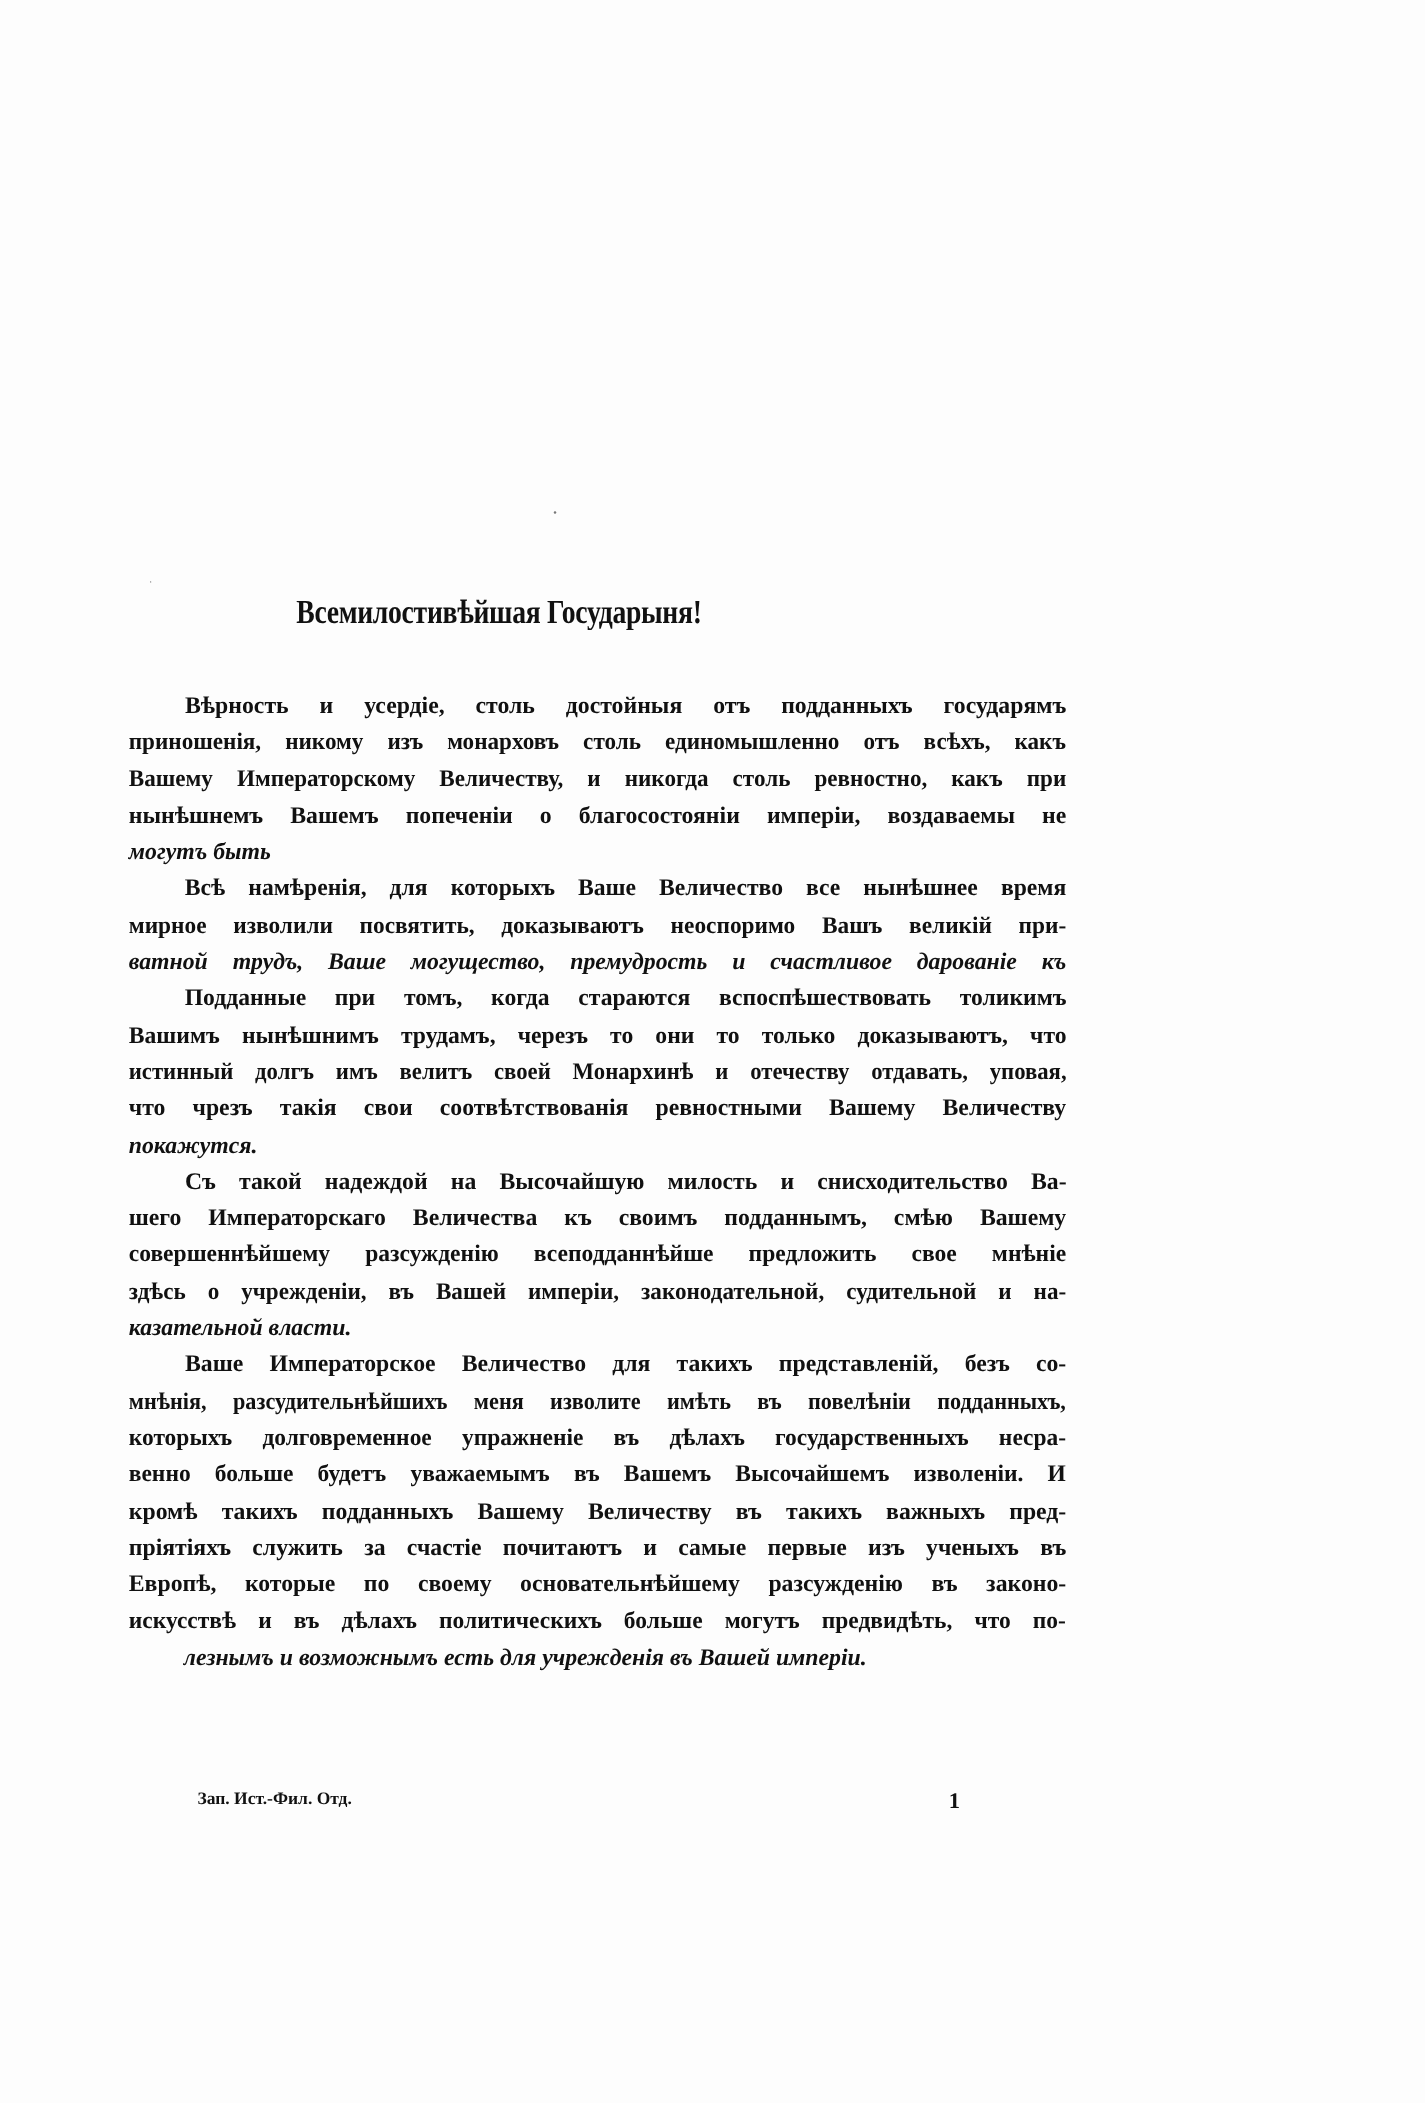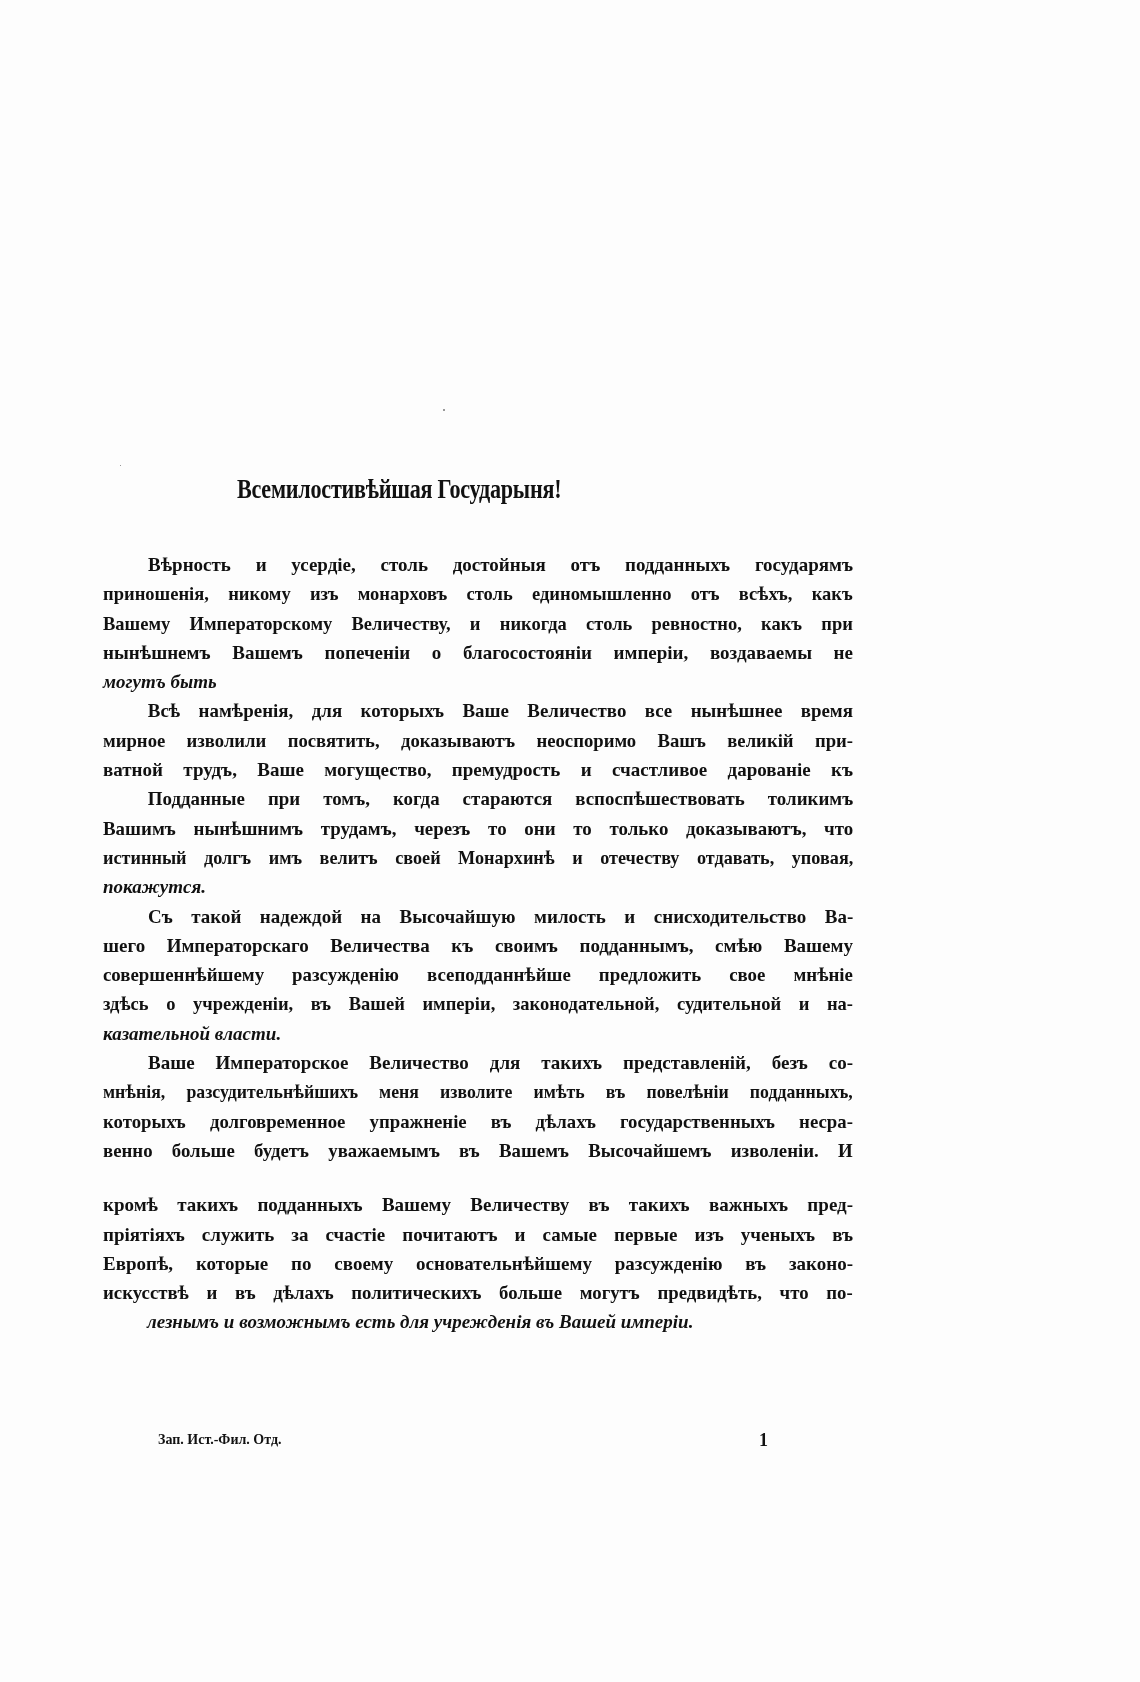--- a/index.html
+++ b/index.html
@@ -35,41 +35,42 @@
       <div class="para">
         <span class="line" style="width: auto; display: block;">Вѣрность и усердіе, столь достойныя отъ подданныхъ государямъ</span>
         <span class="line" style="width: 769px; display: block; transform: scaleX(0.975);">приношенія, никому изъ монарховъ столь единомышленно отъ всѣхъ, какъ</span>
         <span class="line" style="width: 770px; display: block; transform: scaleX(0.974);">Вашему Императорскому Величеству, и никогда столь ревностно, какъ при</span>
         <span class="line" style="width: auto; display: block;">нынѣшнемъ Вашемъ попеченіи о благосостояніи имперіи, воздаваемы не</span>
         <span class="line last" style="width: auto; display: block;">могутъ быть</span>
       </div>
       <div class="para">
         <span class="line" style="width: 708px; display: block; transform: scaleX(0.996);">Всѣ намѣренія, для которыхъ Ваше Величество все нынѣшнее время</span>
         <span class="line" style="width: 763px; display: block; transform: scaleX(0.983);">мирное изволили посвятить, доказываютъ неоспоримо Вашъ великій при-</span>
-        <span class="line" style="width: auto; display: block;">ватной трудъ, Ваше могущество, премудрость и счастливое дарованіе къ</span>
+        <span class="line" style="width: auto; display: block; font-style: italic;">ватной трудъ, Ваше могущество, премудрость и счастливое дарованіе къ</span>
       </div>
       <div class="para">
         <span class="line" style="width: 709px; display: block; transform: scaleX(0.995);">Подданные при томъ, когда стараются вспоспѣшествовать толикимъ</span>
         <span class="line" style="width: 754px; display: block; transform: scaleX(0.995);">Вашимъ нынѣшнимъ трудамъ, черезъ то они то только доказываютъ, что</span>
         <span class="line" style="width: 784px; display: block; transform: scaleX(0.957);">истинный долгъ имъ велитъ своей Монархинѣ и отечеству отдавать, уповая,</span>
+        <span class="line" style="width: auto; display: block;">что чрезъ такія свои соотвѣтствованія ревностными Вашему Величеству</span>
         <span class="line last" style="width: auto; display: block;">покажутся.</span>
       </div>
       <div class="para">
         <span class="line" style="width: 706px; display: block; transform: scaleX(0.999);">Съ такой надеждой на Высочайшую милость и снисходительство Ва-</span>
         <span class="line" style="width: auto; display: block;">шего Императорскаго Величества къ своимъ подданнымъ, смѣю Вашему</span>
         <span class="line" style="width: 756px; display: block; transform: scaleX(0.992);">совершеннѣйшему разсужденію всеподданнѣйше предложить свое мнѣніе</span>
         <span class="line" style="width: 770px; display: block; transform: scaleX(0.974);">здѣсь о учрежденіи, въ Вашей имперіи, законодательной, судительной и на-</span>
         <span class="line last" style="width: auto; display: block;">казательной власти.</span>
       </div>
       <div class="para">
         <span class="line" style="width: auto; display: block;">Ваше Императорское Величество для такихъ представленій, безъ со-</span>
         <span class="line" style="width: 801px; display: block; transform: scaleX(0.936);">мнѣнія, разсудительнѣйшихъ меня изволите имѣть въ повелѣніи подданныхъ,</span>
         <span class="line" style="width: 759px; display: block; transform: scaleX(0.988);">которыхъ долговременное упражненіе въ дѣлахъ государственныхъ несра-</span>
         <span class="line" style="width: 758px; display: block; transform: scaleX(0.989);">венно больше будетъ уважаемымъ въ Вашемъ Высочайшемъ изволеніи. И</span>
-        <span class="line" style="width: auto; display: block; margin-top: 25px;">кромѣ такихъ подданныхъ Вашему Величеству въ такихъ важныхъ пред-</span>
+        <span class="line" style="width: auto; display: block;">кромѣ такихъ подданныхъ Вашему Величеству въ такихъ важныхъ пред-</span>
         <span class="line" style="width: auto; display: block;">пріятіяхъ служить за счастіе почитаютъ и самые первые изъ ученыхъ въ</span>
         <span class="line" style="width: auto; display: block;">Европѣ, которые по своему основательнѣйшему разсужденію въ законо-</span>
         <span class="line" style="width: 758px; display: block; transform: scaleX(0.989);">искусствѣ и въ дѣлахъ политическихъ больше могутъ предвидѣть, что по-</span>
         <span class="line last" style="width: auto; display: block; margin-left: 44px;">лезнымъ и возможнымъ есть для учрежденія въ Вашей имперіи.</span>
       </div>
     </div>
 
   <div class="footer">
     <span class="footer-left">Зап. Ист.-Фил. Отд.</span>
     <span class="footer-right">1</span>

